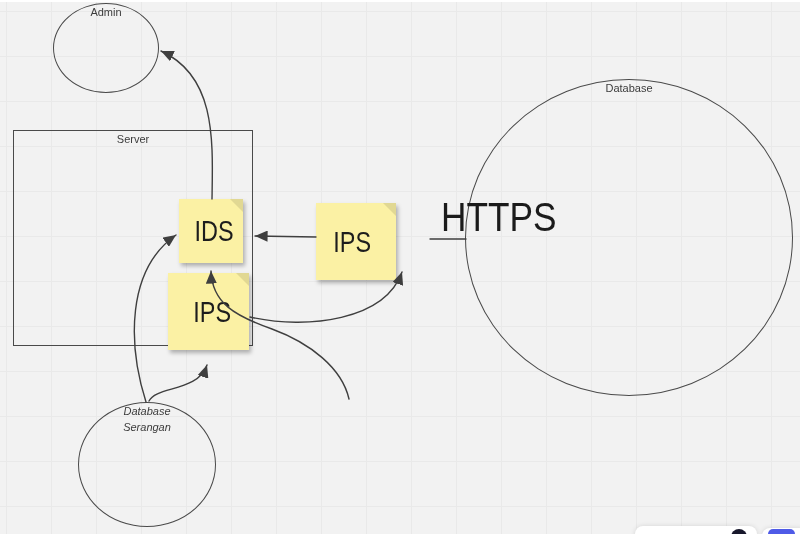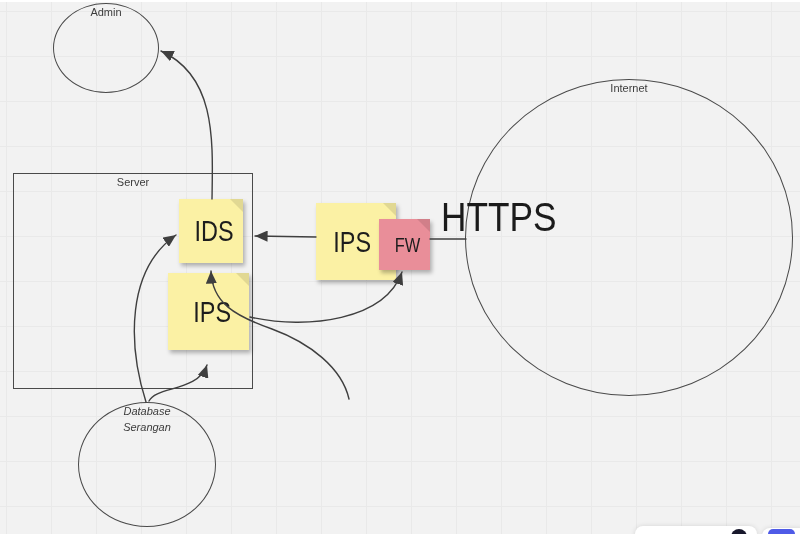--- a/index.html
+++ b/index.html
@@ -11,21 +11,21 @@
     background-color:#f2f2f2;
     background-image:
       linear-gradient(to right,#e9e9e9 1px,transparent 1px),
       linear-gradient(to bottom,#e9e9e9 1px,transparent 1px);
     background-size:45px 45px;
     background-position:6px 11px;
   }
   .edge-top{position:absolute;top:0;left:0;width:100%;height:2px;background:#ffffff;}
   .shape{position:absolute;box-sizing:border-box;display:flex;align-items:flex-start;justify-content:center;}
   .ellipse{border:1.5px solid #4a4a4a;border-radius:50%;background:transparent;}
-  .rect{border:1.5px solid #4a4a4a;background:transparent;margin-top:43px;}
+  .rect{border:1.5px solid #4a4a4a;background:transparent;}
   .shape-label{
     font-size:11px;color:#3c3c3c;text-align:center;line-height:16px;
     max-width:86px;
   }
   .note{
     position:absolute;box-sizing:border-box;
     background:#fbf1a4;
     box-shadow:2px 3px 4px rgba(0,0,0,0.28);
     display:flex;align-items:center;justify-content:center;padding-left:7px;
   }
@@ -68,43 +68,40 @@
 
   <div class="shape rect" style="left:13px;top:130px;width:240px;height:216px;">
     <span class="shape-label">Server</span>
   </div>
 
   <div class="shape ellipse" style="left:53px;top:3px;width:106px;height:90px;">
     <span class="shape-label">Admin</span>
   </div>
 
   <div class="shape ellipse" style="left:465px;top:79px;width:328px;height:317px;">
-    <span class="shape-label">Internet</span>
+    <span class="shape-label">Database</span>
   </div>
 
   <div class="shape ellipse" style="left:78px;top:402px;width:138px;height:125px;">
     <span class="shape-label" style="max-width:80px;font-style:italic;">Database Serangan</span>
   </div>
 
 
   <div class="note" style="left:179px;top:199px;width:64px;height:64px;">
     <span class="note-label">IDS</span>
   </div>
 
   <div class="note" style="left:168px;top:273px;width:81px;height:77px;">
     <span class="note-label">IPS</span>
   </div>
 
   <div class="note" style="left:316px;top:203px;width:80px;height:77px;">
     <span class="note-label" style="margin-right:14px;">IPS</span>
   </div>
 
-  <div class="note note-pink" style="left:379px;top:219px;width:51px;height:51px;">
-    <span class="note-label note-label-small">FW</span>
-  </div>
 
   <div class="free-text" style="left:441px;top:197px;">HTTPS</div>
 
   <svg class="connectors" width="800" height="534" viewBox="0 0 800 534">
     <defs>
       <marker id="arw" markerWidth="10" markerHeight="8" refX="9" refY="4" orient="auto">
         <path d="M0,0 L9,4 L0,8 Z" fill="#3f3f3f"></path>
       </marker>
     </defs>
     <g fill="none" stroke="#3f3f3f" stroke-width="1.4" stroke-linecap="round">

